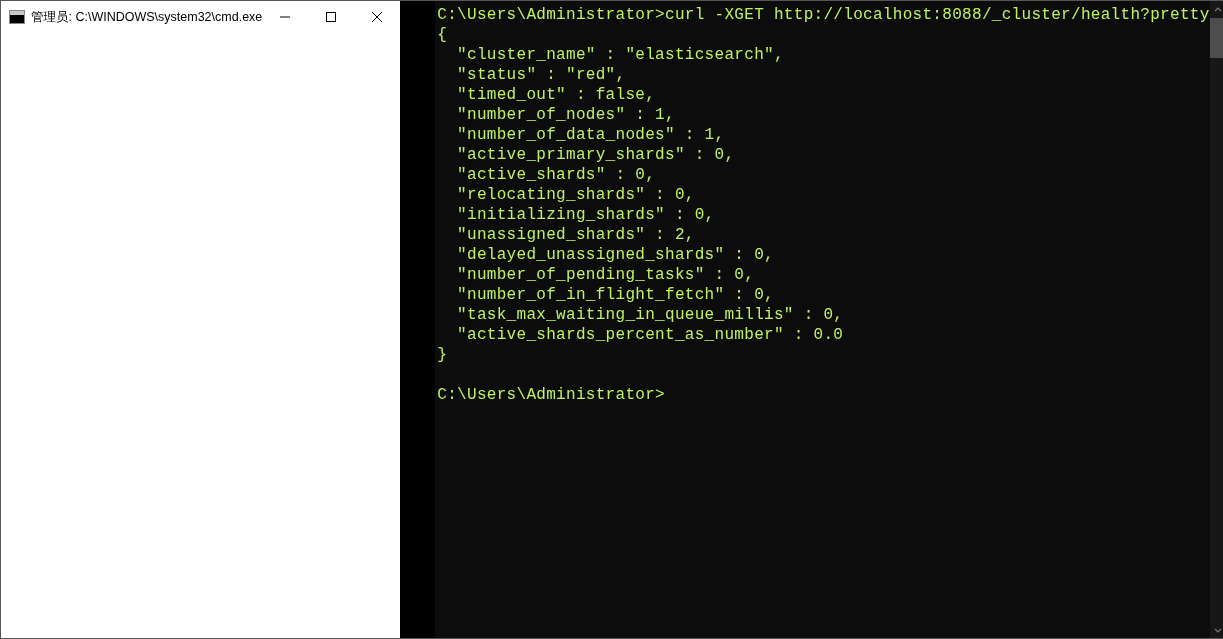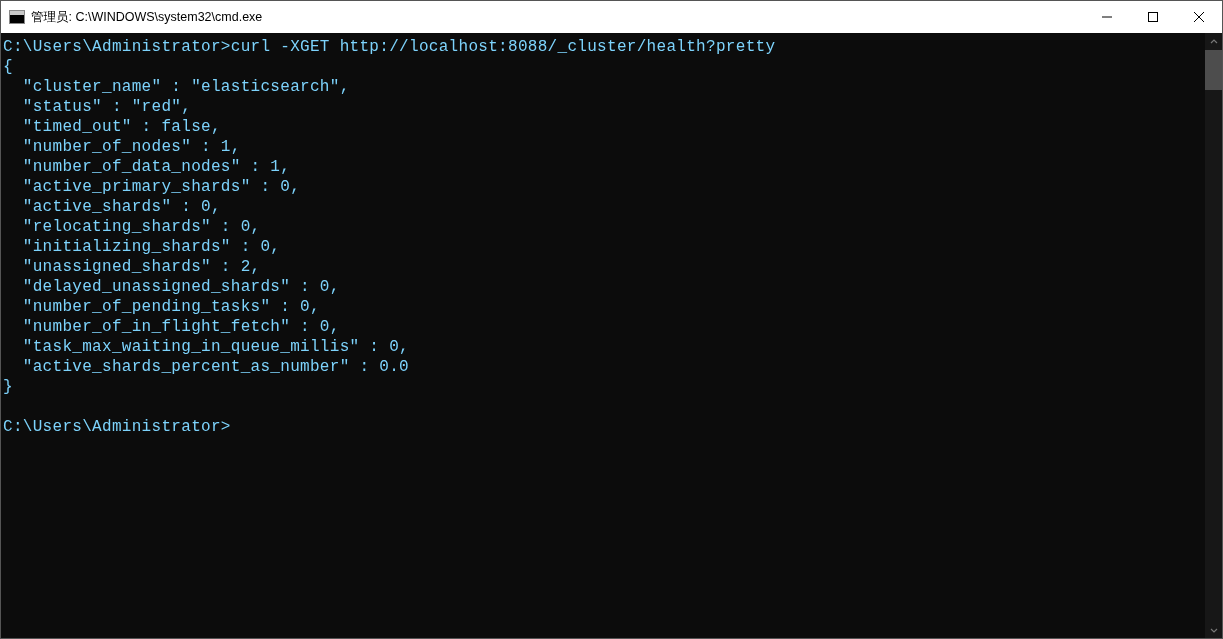--- a/index.html
+++ b/index.html
@@ -9,21 +9,20 @@
       width: 1223px;
       height: 639px;
       overflow: hidden;
       position: relative;
     }
     .window {
       width: 1223px;
       height: 639px;
       border: 1px solid #555;
       display: flex;
-      flex-direction: column;
       background: #ffffff;
     }
     .titlebar {
       height: 32px;
       background: #ffffff;
       display: flex;
       align-items: center;
       justify-content: space-between;
       user-select: none;
     }
@@ -75,28 +74,29 @@
     .winbtn svg { width: 10px; height: 10px; }
     .terminal-wrap {
       flex: 1;
       display: flex;
       background: #000;
       position: relative;
     }
     .terminal {
       flex: 1;
       background: #0c0c0c;
-      color: #7dd3fc;
+      color: #bef264;
       font-family: "NSimSun", "SimSun", "Consolas", "Courier New", monospace;
       font-size: 16px;
       line-height: 20px;
       padding: 4px 0 0 2px;
       white-space: pre;
       overflow: hidden;
       letter-spacing: 0.3px;
+      margin-left: 35px;
     }
     .scrollbar {
       width: 17px;
       background: #171717;
       position: relative;
     }
     .scrollbar-thumb {
       position: absolute;
       top: 17px;
       left: 0;

